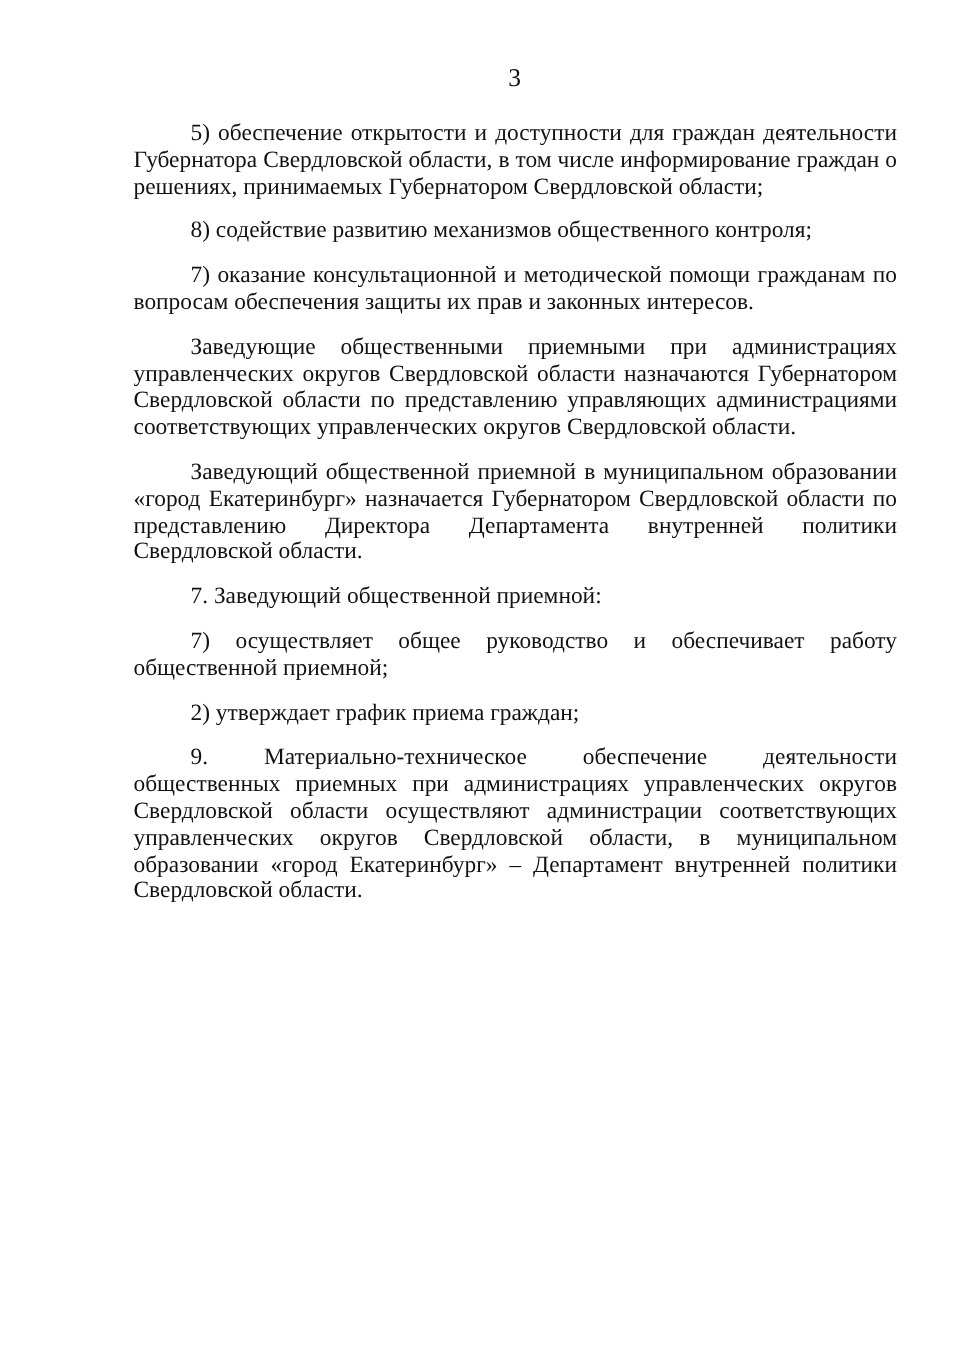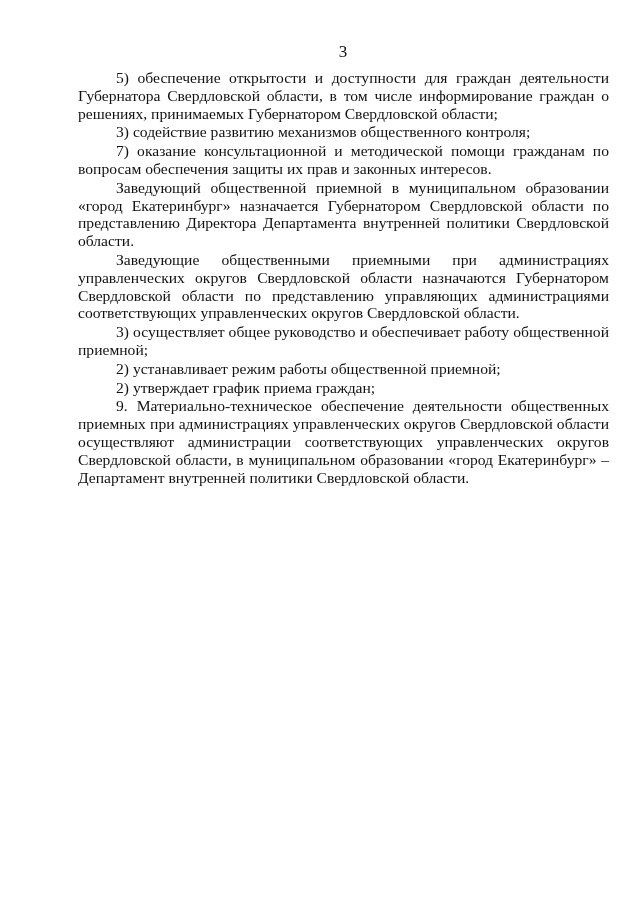--- a/index.html
+++ b/index.html
@@ -26,34 +26,34 @@
   }
   .content {
     position: absolute;
     top: 68px;
     left: 77px;
     width: 533px;
     font-size: 15.6px;
     line-height: 17.8px;
   }
   .content p {
-    margin: 1px;
+    margin: 12px;
     text-align: justify;
     text-indent: 38px;
     hyphens: none;
   }
 </style>
 </head>
 <body>
 
 <div class="page-number">3</div>
 
 <div class="content">
   <p>5)&nbsp;обеспечение открытости и доступности для граждан деятельности Губернатора Свердловской области, в том числе информирование граждан о решениях, принимаемых Губернатором Свердловской области;</p>
-  <p>3) содействие развитию механизмов общественного контроля;</p>
+  <p>8) содействие развитию механизмов общественного контроля;</p>
   <p>7)&nbsp;оказание консультационной и методической помощи гражданам по вопросам обеспечения защиты их прав и законных интересов.</p>
+  <p>Заведующие общественными приемными при администрациях управленческих округов Свердловской области назначаются Губернатором Свердловской области по представлению управляющих администрациями соответствующих управленческих округов Свердловской области.</p>
   <p>Заведующий общественной приемной в муниципальном образовании «город Екатеринбург» назначается Губернатором Свердловской области по представлению Директора Департамента внутренней политики Свердловской области.</p>
-  <p>Заведующие общественными приемными при администрациях управленческих округов Свердловской области назначаются Губернатором Свердловской области по представлению управляющих администрациями соответствующих управленческих округов Свердловской области.</p>
-  <p>3) осуществляет общее руководство и обеспечивает работу общественной приемной;</p>
-  <p>2) устанавливает режим работы общественной приемной;</p>
+  <p>7. Заведующий общественной приемной:</p>
+  <p>7) осуществляет общее руководство и обеспечивает работу общественной приемной;</p>
   <p>2) утверждает график приема граждан;</p>
   <p>9.&nbsp;Материально-техническое обеспечение деятельности общественных приемных при администрациях управленческих округов Свердловской области осуществляют администрации соответствующих управленческих округов Свердловской области, в муниципальном образовании «город Екатеринбург» – Департамент внутренней политики Свердловской области.</p>
 </div>
 
 </body></html>

